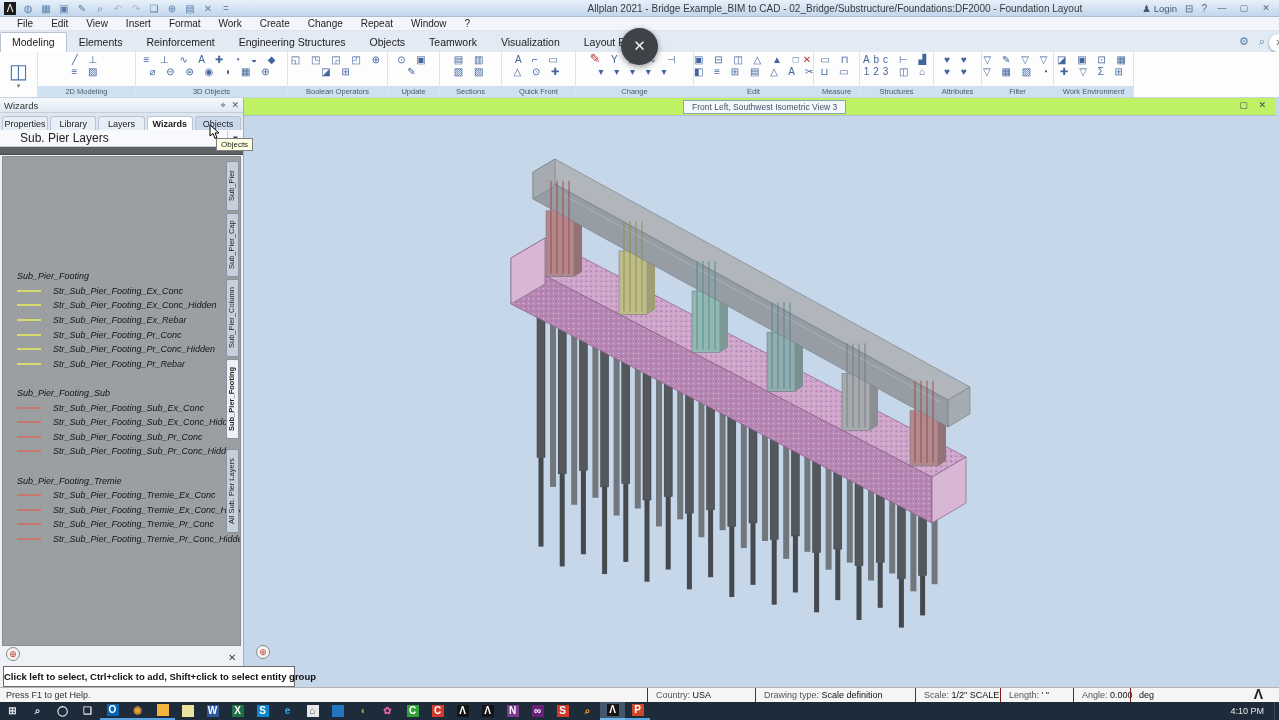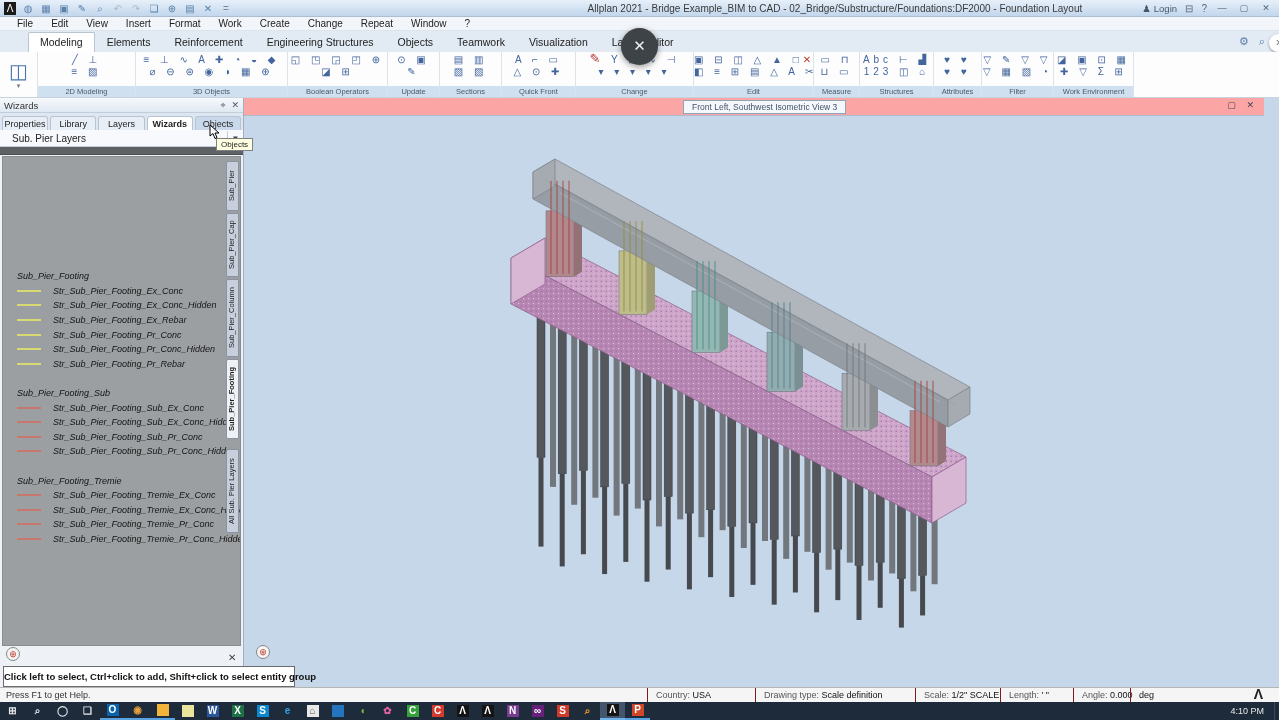--- a/index.html
+++ b/index.html
@@ -19,21 +19,21 @@
   .login { display:flex; align-items:center; gap:3px; font-size:9.5px; color:#44586f; }
   .winbtn { font-size:9px; color:#5a6a7c; width:14px; text-align:center; }
 
   
   .menubar { position:absolute; left:0; top:17px; width:1279px; height:14px; background:#f2f6fb;
     display:flex; align-items:center; padding-left:8px; border-bottom:1px solid #dde4ec; }
   .mitem { font-size:10px; color:#222; padding:0 9px; }
 
   
   .rtabs { position:absolute; left:0; top:31px; width:1279px; height:21px; background:#e2eaf4;
-    display:flex; align-items:flex-end; padding-left:28px; }
+    display:flex; align-items:flex-end; }
   .rtab { font-size:10.5px; color:#222; padding:3px 11px 4px 11px; border:1px solid transparent; border-bottom:none;
     border-radius:2px 2px 0 0; }
   .rtabs-right { position:absolute; right:14px; top:4px; display:flex; gap:10px; color:#5b80ab; font-size:11px; }
   .edge-chevron { position:absolute; right:-8px; top:3px; width:18px; height:18px; border-radius:50%;
     background:#fff; box-shadow:0 1px 3px rgba(0,0,0,.35); color:#777; font-size:12px; text-align:center; line-height:17px;}
 
   
   .ribbon { position:absolute; left:0; top:52px; width:1279px; height:46px; background:#fdfdfe;
     border-bottom:1px solid #c9d3df; display:flex; align-items:stretch; }
   .bigicon { width:38px; border-right:1px solid #dbe2ea; display:flex; flex-direction:column; align-items:center;
@@ -59,21 +59,21 @@
   
   .panel { position:relative; width:244px; height:589px; background:#eef1f5; border-right:1px solid #9fb0c4; }
   .phead { height:15px; background:linear-gradient(#f6f9fc,#dfe8f2); display:flex; align-items:center;
     padding:0 4px; border-bottom:1px solid #c3cedb; }
   .phead .ptitle { flex:1; font-size:9.5px; color:#333; }
   .phead .pico { font-size:9px; color:#556; margin-left:6px; }
   .ptabs { height:17px; display:flex; align-items:flex-end; background:#dde6f1; padding:2px 2px 0 2px; gap:2px; }
   .ptab { flex:1; text-align:center; font-size:9px; color:#222; background:#e8eef6; border:1px solid #b9c4d2;
     border-bottom:none; border-radius:3px 3px 0 0; padding:2px 0 1px 0; white-space:nowrap; }
   .pselect { height:17px; background:#f7f9fc; border-bottom:1px solid #c3cedb; display:flex; align-items:center; }
-  .pselect .pselval { flex:1; font-size:10px; color:#222; padding-left:12px; }
+  .pselect .pselval { flex:1; font-size:12px; color:#222; padding-left:20px; }
   .pselect .pseldrop { width:16px; height:15px; border-left:1px solid #c3cedb; text-align:center; font-size:8px;
     color:#445; line-height:15px; }
   .ldarkstrip { height:8px; background:#5f6265; border-bottom:1px solid #4a4d50; }
   .llist { position:absolute; left:2px; top:58px; right:2px; bottom:41px; background:#9c9fa2;
     border:1px solid #8a8d90; overflow:hidden; }
   .lrows { padding-top:112px; padding-left:14px; }
   .lrow { height:14.6px; display:flex; align-items:center; }
   .lsw { height:2px; flex:none; }
   .ltxt { font-size:9px; font-style:italic; color:#141414; white-space:nowrap; }
   .vtabs { position:absolute; right:0; top:0; bottom:0; width:14px; display:flex; flex-direction:column;
@@ -82,21 +82,21 @@
     border:1px solid #8a93a0; border-radius:0 2px 2px 0; text-align:center; margin-top:2px; width:13px;
     overflow:hidden; white-space:nowrap; }
   .target-ic { position:absolute; width:14px; height:14px; border-radius:50%; background:#f4f4f4;
     border:1px solid #888; color:#c0392b; font-size:9px; line-height:12px; text-align:center; z-index:20; }
   .pclose { position:absolute; left:228px; bottom:24px; font-size:10px; color:#444; z-index:20; }
   .msgbox { position:absolute; left:3px; top:666px; width:292px; height:21px; background:#fff; border:1px solid #6b6b6b;
     font-size:9.5px; font-weight:bold; color:#111; text-align:center; line-height:19px; z-index:30; white-space:nowrap; }
 
   
   .viewport { position:relative; flex:1; height:589px; background:#c6d7ea; overflow:hidden; }
-  .vhead { position:absolute; left:0; top:0; right:15px; height:18px; background:#fca5a5; border-bottom:1px solid #aebccd; }
+  .vhead { position:absolute; left:0; top:0; right:3px; height:18px; background:#bef264; border-bottom:1px solid #aebccd; }
   .vlabel { position:absolute; left:439px; top:2px; height:14px; padding:0 8px; background:#f4f7fb;
     border:1px solid #8fa2b8; font-size:8.5px; color:#44546a; line-height:12px; }
   .vctrl { position:absolute; right:6px; top:2px; font-size:9px; color:#445; letter-spacing:4px; }
   .vsvg { position:absolute; left:0; top:18px; width:100%; height:571px; }
 
   
   .cursor { position:absolute; left:209px; top:124px; z-index:80; }
   .tooltip { position:absolute; left:216px; top:138px; background:#ffffe1; border:1px solid #808080;
     font-size:8px; color:#222; padding:1px 4px; z-index:75; }
 

